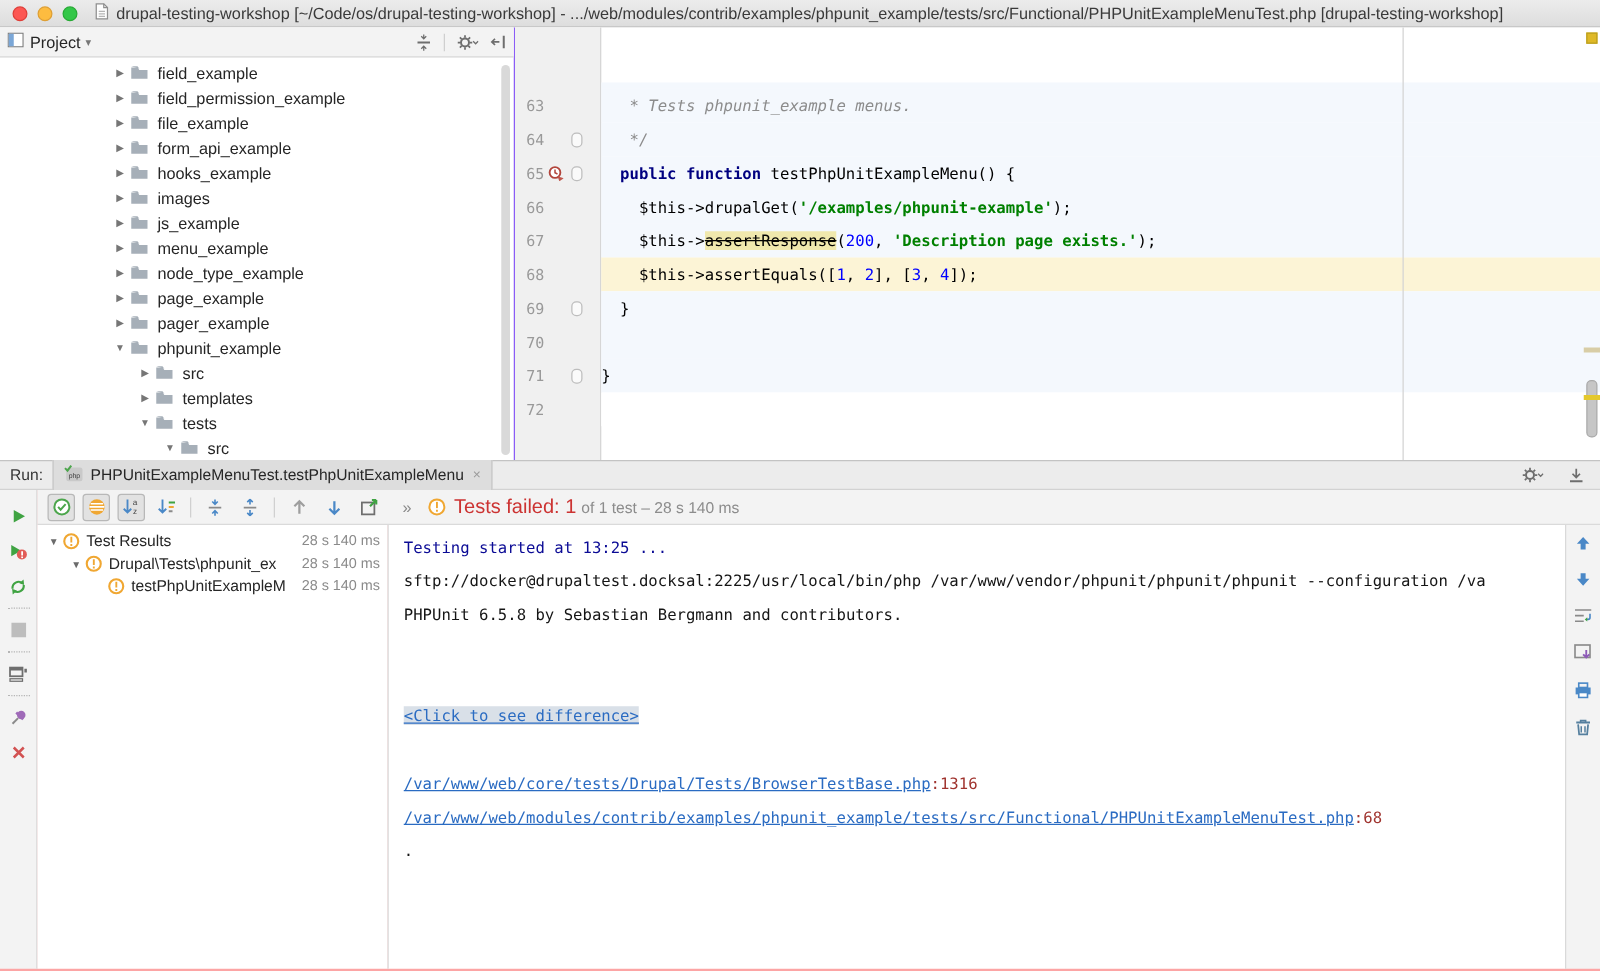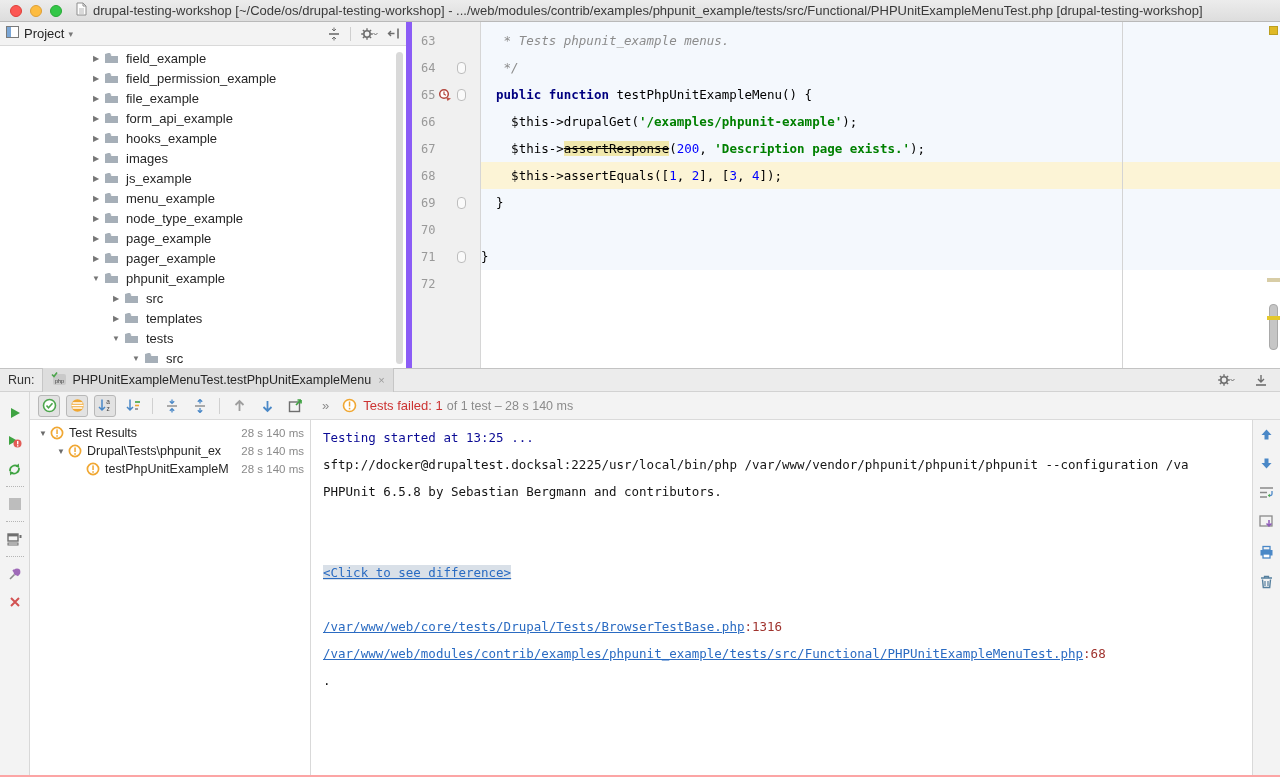--- a/index.html
+++ b/index.html
@@ -14,41 +14,41 @@
   .traffic { display:flex; gap:8px; margin-left:10px; }
   .tl { width:12px; height:12px; border-radius:50%; }
   .tl.red { background:#fc5753; border:1px solid #df3e38; }
   .tl.yel { background:#fdbc40; border:1px solid #de9f34; }
   .tl.grn { background:#33c748; border:1px solid #27aa35; }
   .doc-icon { margin-left:14px; }
   .title-text { margin-left:6px; color:#3a3a3a; font-size:13px; white-space:nowrap; overflow:hidden; }
 
   
   .project-panel { position:absolute; left:0; top:22px; width:412px; height:346px;
-    background:#fff; border-right:6px solid #8b5cf6; }
+    background:#fff; border-right:1px solid #8b5cf6; }
   .pp-header { height:24px; background:#f3f3f3; border-bottom:1px solid #d9d9d9;
     display:flex; align-items:center; padding:0 6px; }
   .pp-title { margin-left:5px; color:#262626; }
   .pp-caret { margin-left:4px; color:#777; font-size:9px; }
   .pp-sp { flex:1; }
   .hdr-ico { margin-left:9px; display:flex; align-items:center; }
   .hdr-sep { width:1px; height:14px; background:#cfcfcf; margin-left:9px; }
   .pp-tree { position:relative; height:322px; overflow:hidden; padding-top:2px; }
   .p-row { height:20px; display:flex; align-items:center; white-space:nowrap; }
   .p-arrow { width:16px; text-align:center; color:#767676; font-size:8px; flex:none; }
   .p-label { margin-left:7px; }
   .pp-scroll { position:absolute; right:2px; top:4px; width:7px; height:312px;
     background:#d2d2d2; border-radius:4px; opacity:.85; }
 
   
   .editor { position:absolute; left:412px; top:22px; width:868px; height:346px; background:#fff; }
   .ed-gutterbg { position:absolute; left:0; top:0; width:69px; height:346px;
     background:#f0f0f0; border-right:1px solid #d6d6d6; }
   .ed-margin { position:absolute; left:710px; top:0; width:1px; height:346px; background:#d4d4d4; z-index:4; }
-  .ed-rows { position:relative; z-index:2; }
+  .ed-rows { position:relative; z-index:2;margin-top:44px; }
   .ed-row { display:flex; height:27px; }
   .ed-row.sp { height:5px; }
   .gut { width:69px; flex:none; display:flex; align-items:center; }
   .gut-num { width:24px; text-align:left; padding-left:9px; color:#999; font:12px "DejaVu Sans Mono", monospace; }
   .gut-ico { width:17px; display:flex; justify-content:center; }
   .gut-fold { width:16px; display:flex; justify-content:center; }
   .fold-pill { width:9px; height:12px; border:1px solid #bdbdbd; background:#fafafa; border-radius:4px; }
   .code { flex:1; font:12.5px "DejaVu Sans Mono", monospace; white-space:pre;
     display:flex; align-items:center; color:#000; }
   .bg-blue { background:#f4f8fd;text-align:center; }
@@ -79,21 +79,21 @@
     display:flex; flex-direction:column; align-items:center; padding-top:7px; }
   .lt-btn { height:28px; display:flex; align-items:center; justify-content:center; width:100%; }
   .lt-sep { width:18px; border-top:1px dotted #b5b5b5; margin:3px 0; }
   .run-right { flex:1; display:flex; flex-direction:column; min-width:0; }
   .run-toolbar { height:28px; background:#f3f3f3; border-bottom:1px solid #dadada;
     display:flex; align-items:center; padding-left:8px; gap:6px; }
   .tb-btn { display:flex; align-items:center; justify-content:center; width:22px; height:22px; }
   .tb-btn.tgl { border:1px solid #b8b8b8; border-radius:3px; background:#e2e2e2; }
   .tb-sep2 { width:1px; height:16px; background:#d0d0d0; margin:0 2px; }
   .tb-chev { color:#8a8a8a; font-size:13px; margin:0 6px 0 10px; }
-  .status-failed { color:#cc3332; font-size:13px; }
+  .status-failed { color:#cc3332; font-size:16px; }
   .status-rest { color:#8c8c8c; font-size:12.5px; }
   .run-split { flex:1; display:flex; min-height:0; }
   .test-tree { width:280px; flex:none; background:#fff; padding-top:4px; overflow:hidden; }
   .t-row { height:18px; display:flex; align-items:center; font-size:12.5px; white-space:nowrap; }
   .t-arrow { width:14px; text-align:center; color:#6b6b6b; font-size:8px; flex:none; }
   .t-label { margin-left:5px; overflow:hidden; flex:1; }
   .t-dur { color:#8a8a8a; font-size:11.5px; margin-left:auto; padding:0 6px 0 4px; flex:none; }
   .console { flex:1; background:#fff; border-left:1px solid #d9d9d9; overflow:hidden;
     padding:4px 0 0 12px; font:12.5px "DejaVu Sans Mono", monospace; }
   .c-line { height:27px; display:flex; align-items:center; white-space:pre; }

